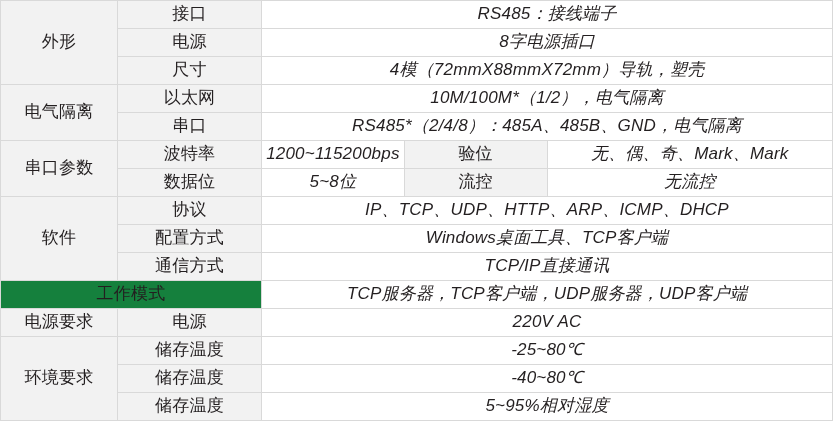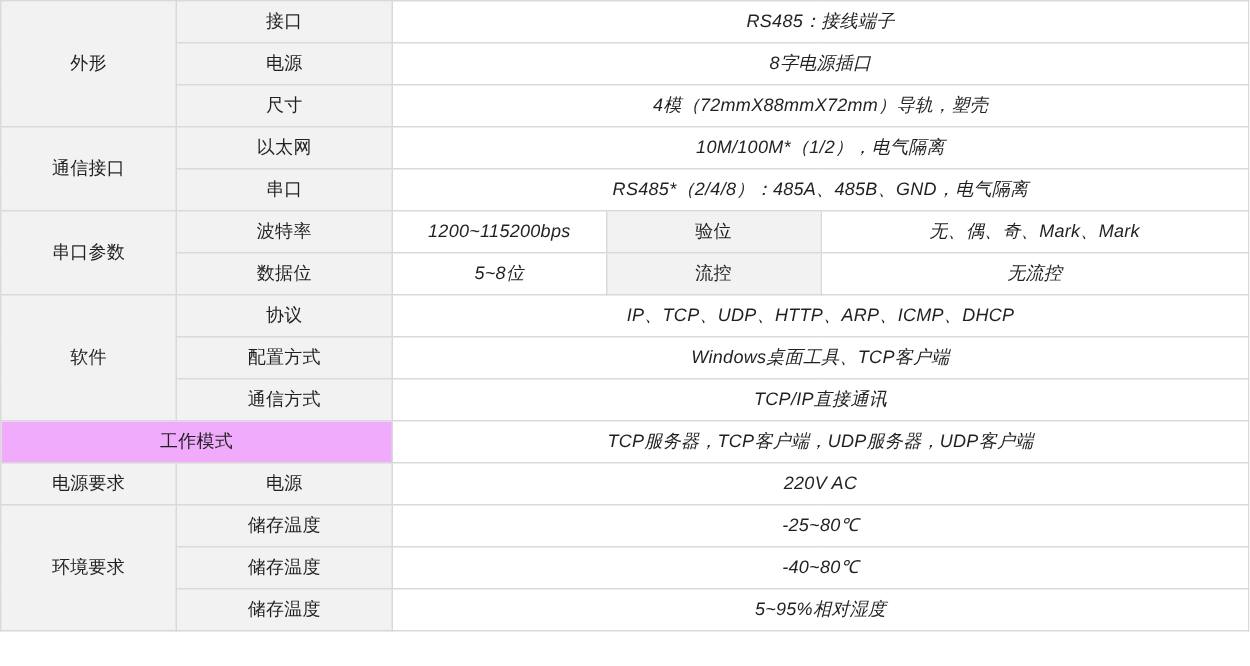--- a/index.html
+++ b/index.html
@@ -14,21 +14,21 @@
     color: #231f20;
     overflow: hidden;
   }
   #spec-table {
     width: 833px;
     border-collapse: collapse;
     table-layout: fixed;
   }
   #spec-table td {
     border: 1px solid #d9d9d9;
-    font-size: 12px;
+    font-size: 17px;
     text-align: center;
     vertical-align: middle;
     padding: 0 4px;
     height: 27px;
     line-height: 1.3;
     letter-spacing: 0.2px;
   }
   td.cat {
     background: #f2f2f2;
     width: 108px;
@@ -36,21 +36,21 @@
   }
   td.sub {
     background: #f2f2f2;
     width: 135px;
   }
   td.val {
     background: #ffffff;
     font-style: italic;
   }
   td.catwide {
-    background: #f0abfc;
+    background: #15803d;
   }
 </style>
 </head>
 <body>
 
 <table id="spec-table">
   <tbody>
 
     <tr>
       <td class="cat" rowspan="3">外形</td>
@@ -60,21 +60,21 @@
     <tr>
       <td class="sub">电源</td>
       <td class="val" colspan="4">8字电源插口</td>
     </tr>
     <tr>
       <td class="sub">尺寸</td>
       <td class="val" colspan="4">4模（72mmX88mmX72mm）导轨，塑壳</td>
     </tr>
 
     <tr>
-      <td class="cat" rowspan="2">通信接口</td>
+      <td class="cat" rowspan="2">电气隔离</td>
       <td class="sub">以太网</td>
       <td class="val" colspan="4">10M/100M*（1/2），电气隔离</td>
     </tr>
     <tr>
       <td class="sub">串口</td>
       <td class="val" colspan="4">RS485*（2/4/8）：485A、485B、GND，电气隔离</td>
     </tr>
 
     <tr>
       <td class="cat" rowspan="2">串口参数</td>

